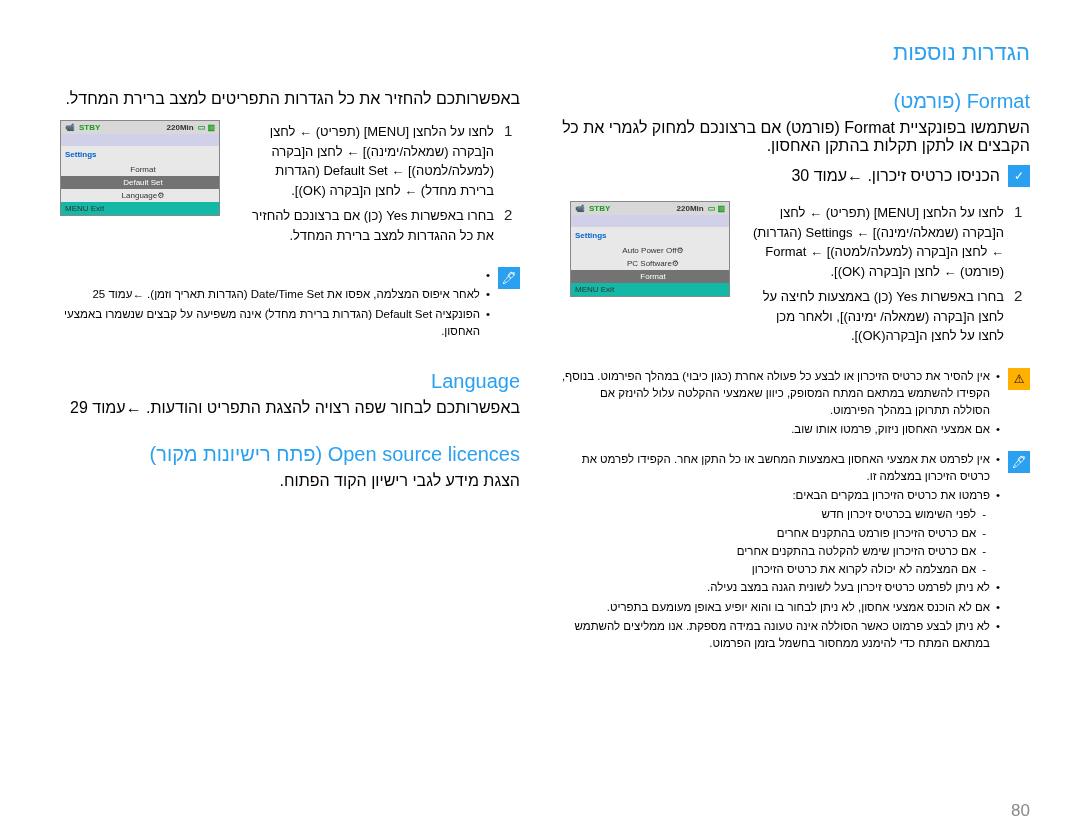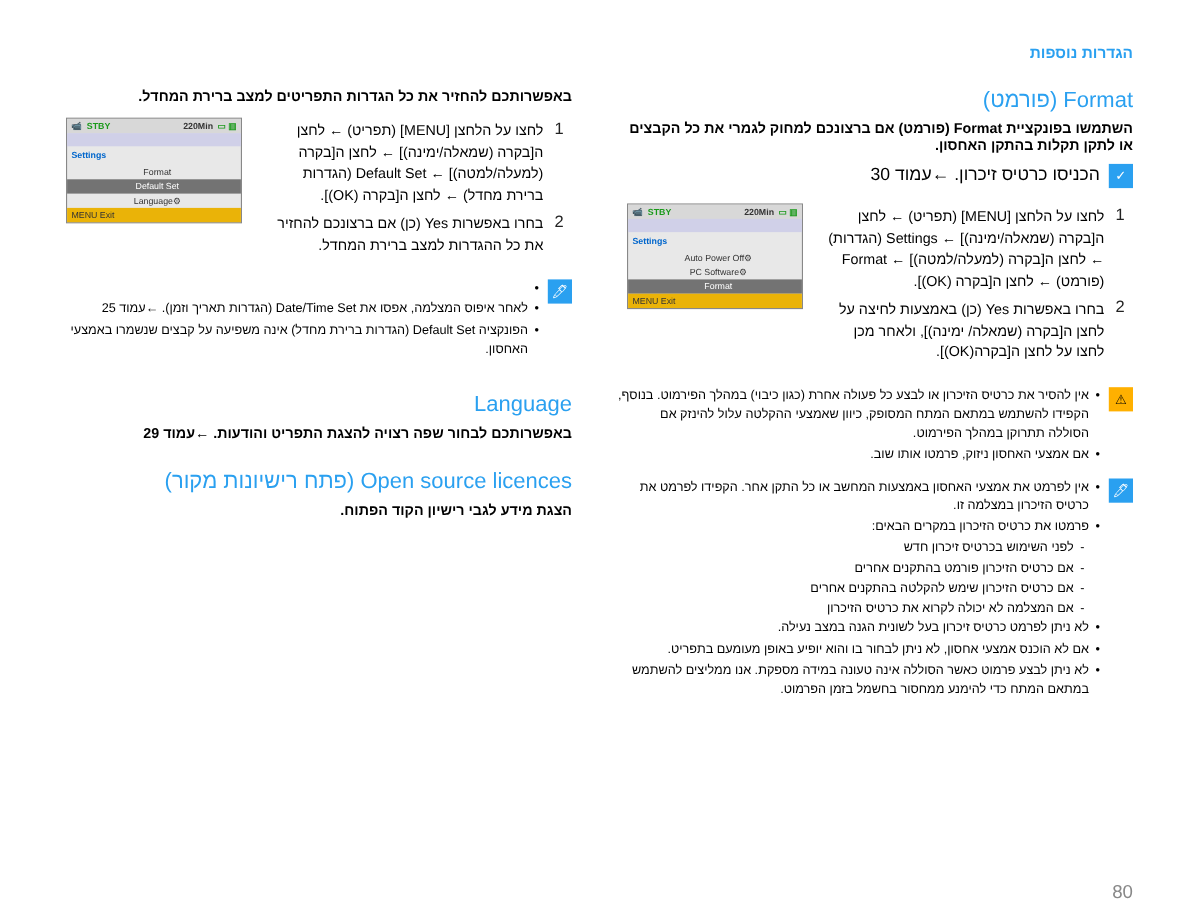--- a/index.html
+++ b/index.html
@@ -11,42 +11,41 @@
     color: #000;
     position: relative;
     font-size: 13px;
   }
   .page {
     padding: 40px 50px 20px 50px;
     direction: rtl;
   }
   .hdr {
     color: #2aa0f0;
-    font-size: 14px;
-    font-weight: bold;
+    font-size: 22px;
+    font-weight: normal;
     margin-bottom: 24px;
   }
   .columns {
     display: flex;
     gap: 40px;
   }
   .col {
     flex: 1;
     min-width: 0;
   }
   .section-title {
     color: #2aa0f0;
     font-size: 20px;
     margin-bottom: 6px;
     text-align: right;
   }
   .subtitle {
-    font-size: 13px;
+    font-size: 16px;
     margin-bottom: 8px;
-    font-weight: bold;
   }
   .note-row {
     display: flex;
     align-items: center;
     gap: 8px;
     margin: 10px 0;
   }
   .note-icon {
     width: 22px;
     height: 22px;
@@ -127,21 +126,21 @@
     padding: 2px 4px 2px 10px;
     color: #333;
     display: flex;
     justify-content: center;
   }
   .screen-item.sel {
     background: #737373;
     color: #fff;
   }
   .screen-bottom {
-    background: #eab308;
+    background: #14b8a6;
     padding: 2px 4px;
     color: #333;
   }
   .bullets {
     font-size: 11.5px;
     line-height: 1.5;
   }
   .bullets .b {
     display: flex;
     gap: 6px;

